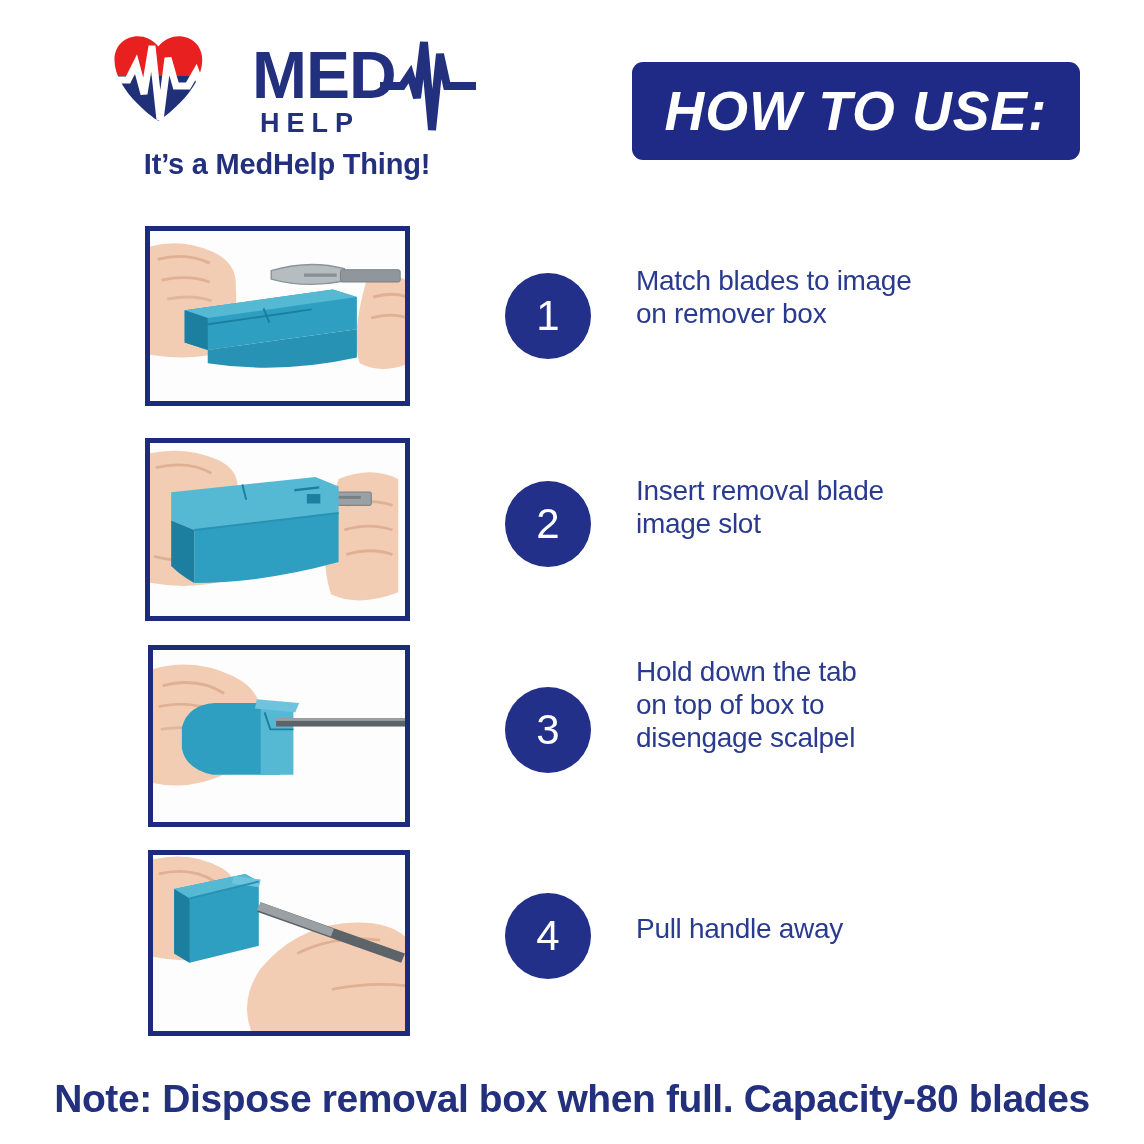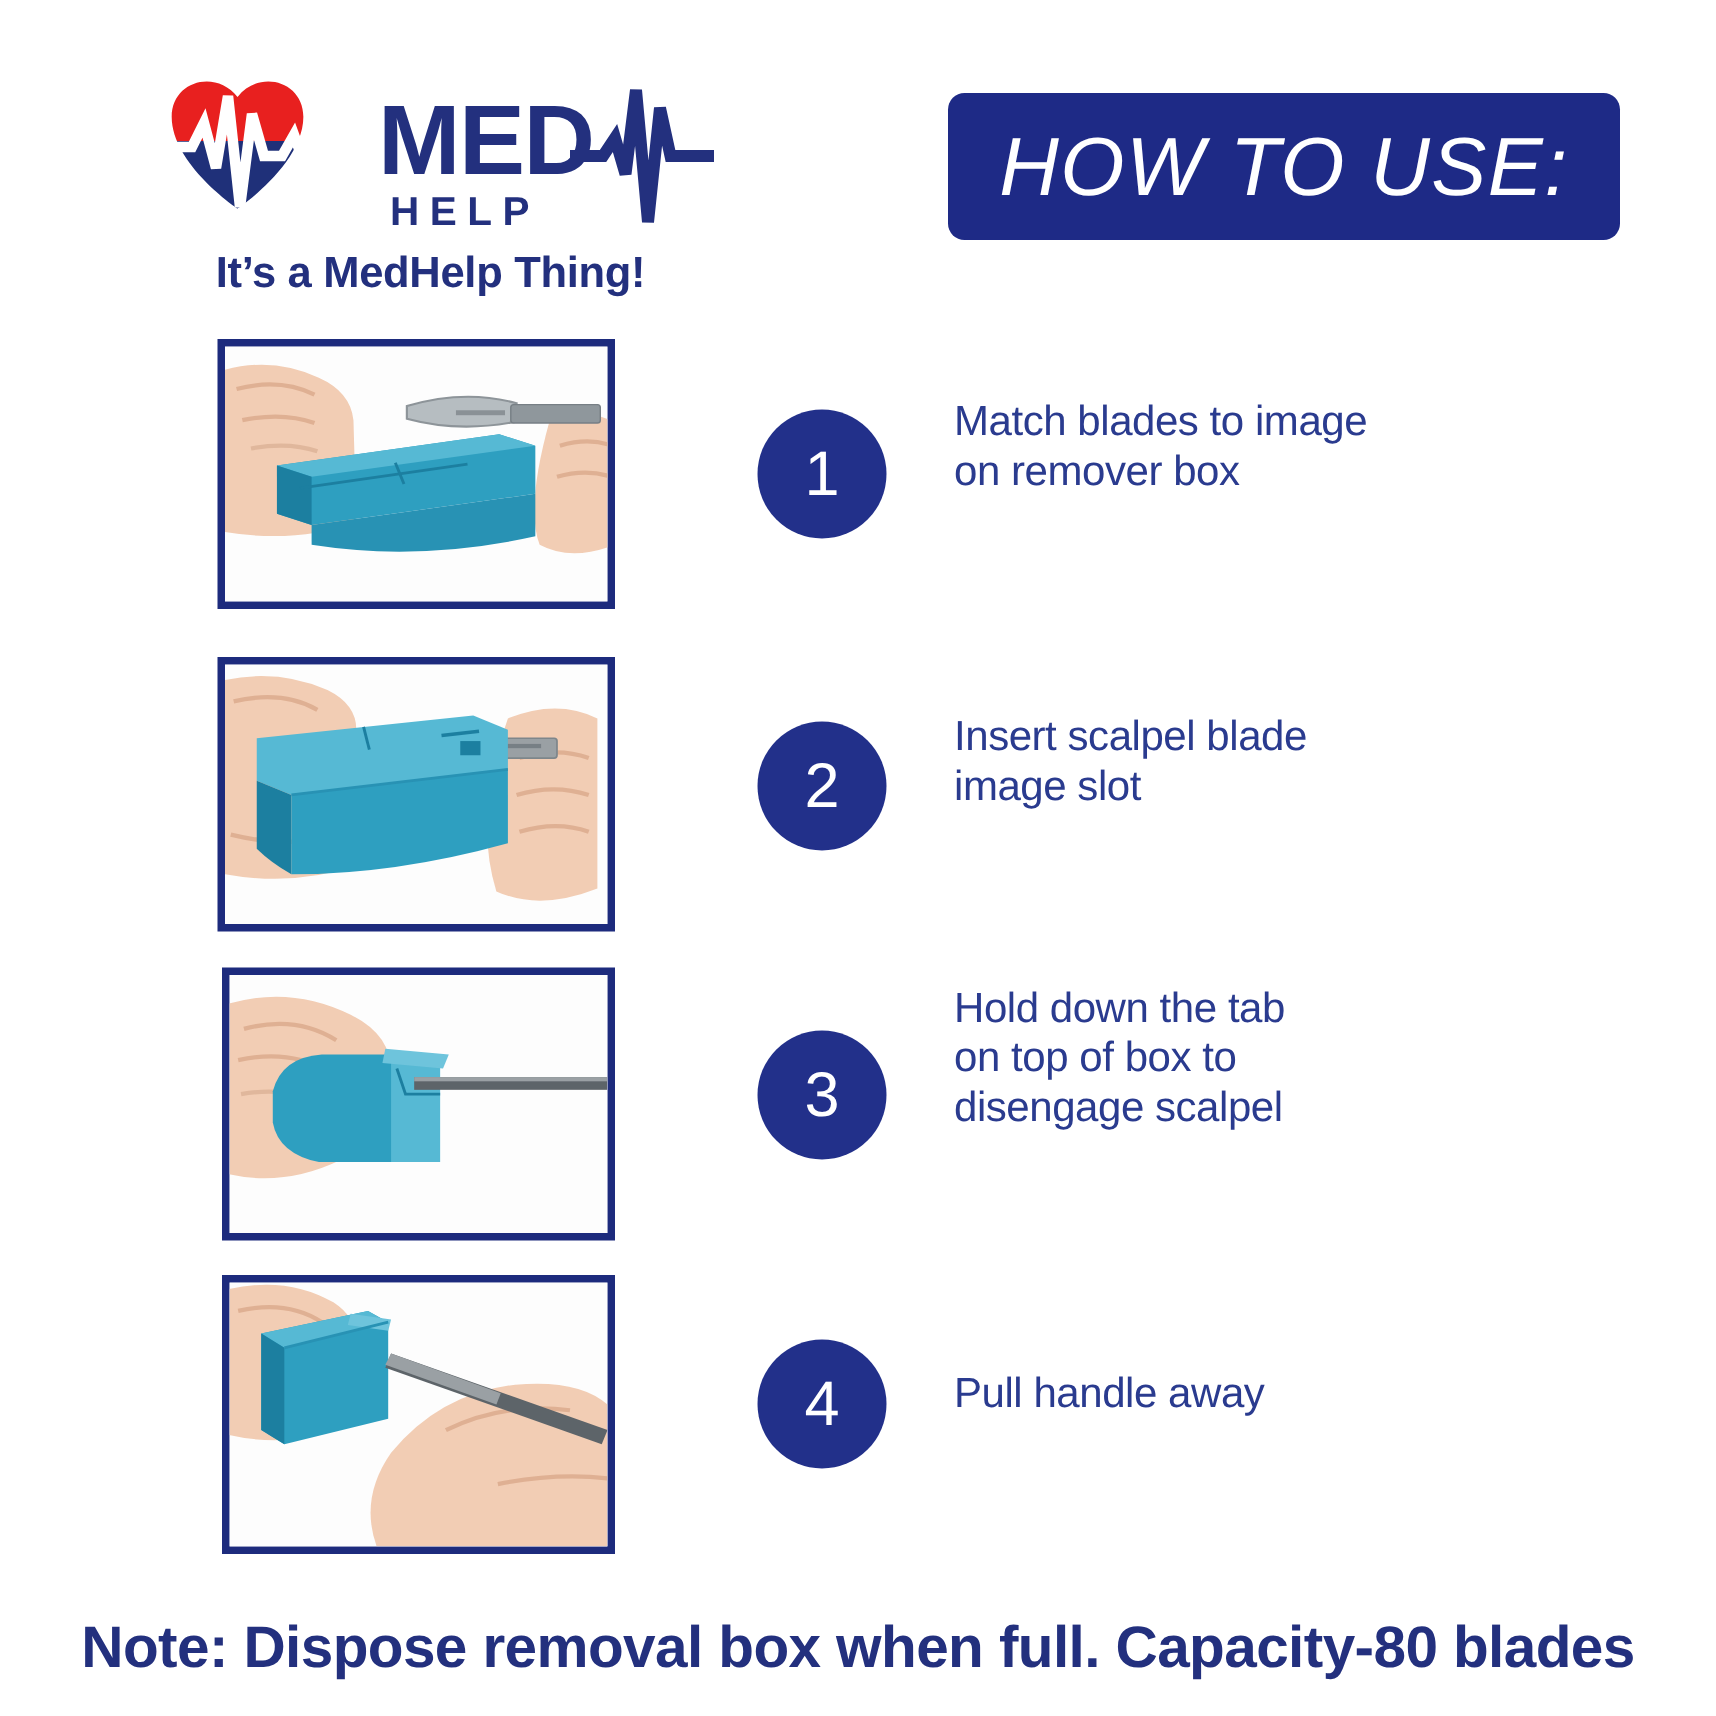--- a/index.html
+++ b/index.html
@@ -13,21 +13,21 @@
     overflow: hidden;
     position: relative;
   }
 
   .page { position: relative; width: 1144px; height: 1144px; }
 
   
   .logo-block {
     position: absolute;
     left: 84px;
-    top: 42px;
+    top: 24px;
     width: 400px;
     height: 170px;
   }
   .logo-mark { position: absolute; left: 0; top: 0; width: 400px; height: 120px; }
   .logo-tagline {
     position: absolute;
     left: 6px;
     top: 124px;
     width: 394px;
     text-align: center;
@@ -47,21 +47,21 @@
     height: 98px;
     background: #1e2a86;
     border-radius: 11px;
     display: flex;
     align-items: center;
     justify-content: center;
   }
   .banner-text {
     color: #ffffff;
     font-size: 55px;
-    font-weight: normal;
+    font-weight: bold;
     font-style: italic;
     letter-spacing: 1px;
     line-height: 1;
     white-space: nowrap;
   }
 
   
   .steps { position: absolute; left: 0; top: 0; width: 1144px; height: 1144px; }
 
   .photo-frame {
@@ -231,21 +231,21 @@
             <path d="M46 92 L196 74 L196 126 q-78 22 -150 22 Z" fill="#2e9fc0"></path>
             <path d="M150 50 L176 47" stroke="#1c7fa0" stroke-width="2.5" fill="none"></path>
             <path d="M96 44 L100 60" stroke="#1c7fa0" stroke-width="2" fill="none"></path>
             <path d="M46 92 L196 74" stroke="#2892b4" stroke-width="2" fill="none"></path>
             <rect x="163" y="54" width="14" height="10" fill="#1c7fa0"></rect>
           </g>
         </svg>
       </div>
       <div class="step-marker">2</div>
       <div class="step-text">
-        <span>Insert scalpel blade</span>
+        <span>Insert removal blade</span>
         <span>image slot</span>
       </div>
     </div>
 
     <div class="row3">
       <div class="photo-frame">
         <svg viewBox="0 0 262 182" preserveAspectRatio="none">
           <rect width="262" height="182" fill="#fdfdfd"></rect>
 
           <g>

